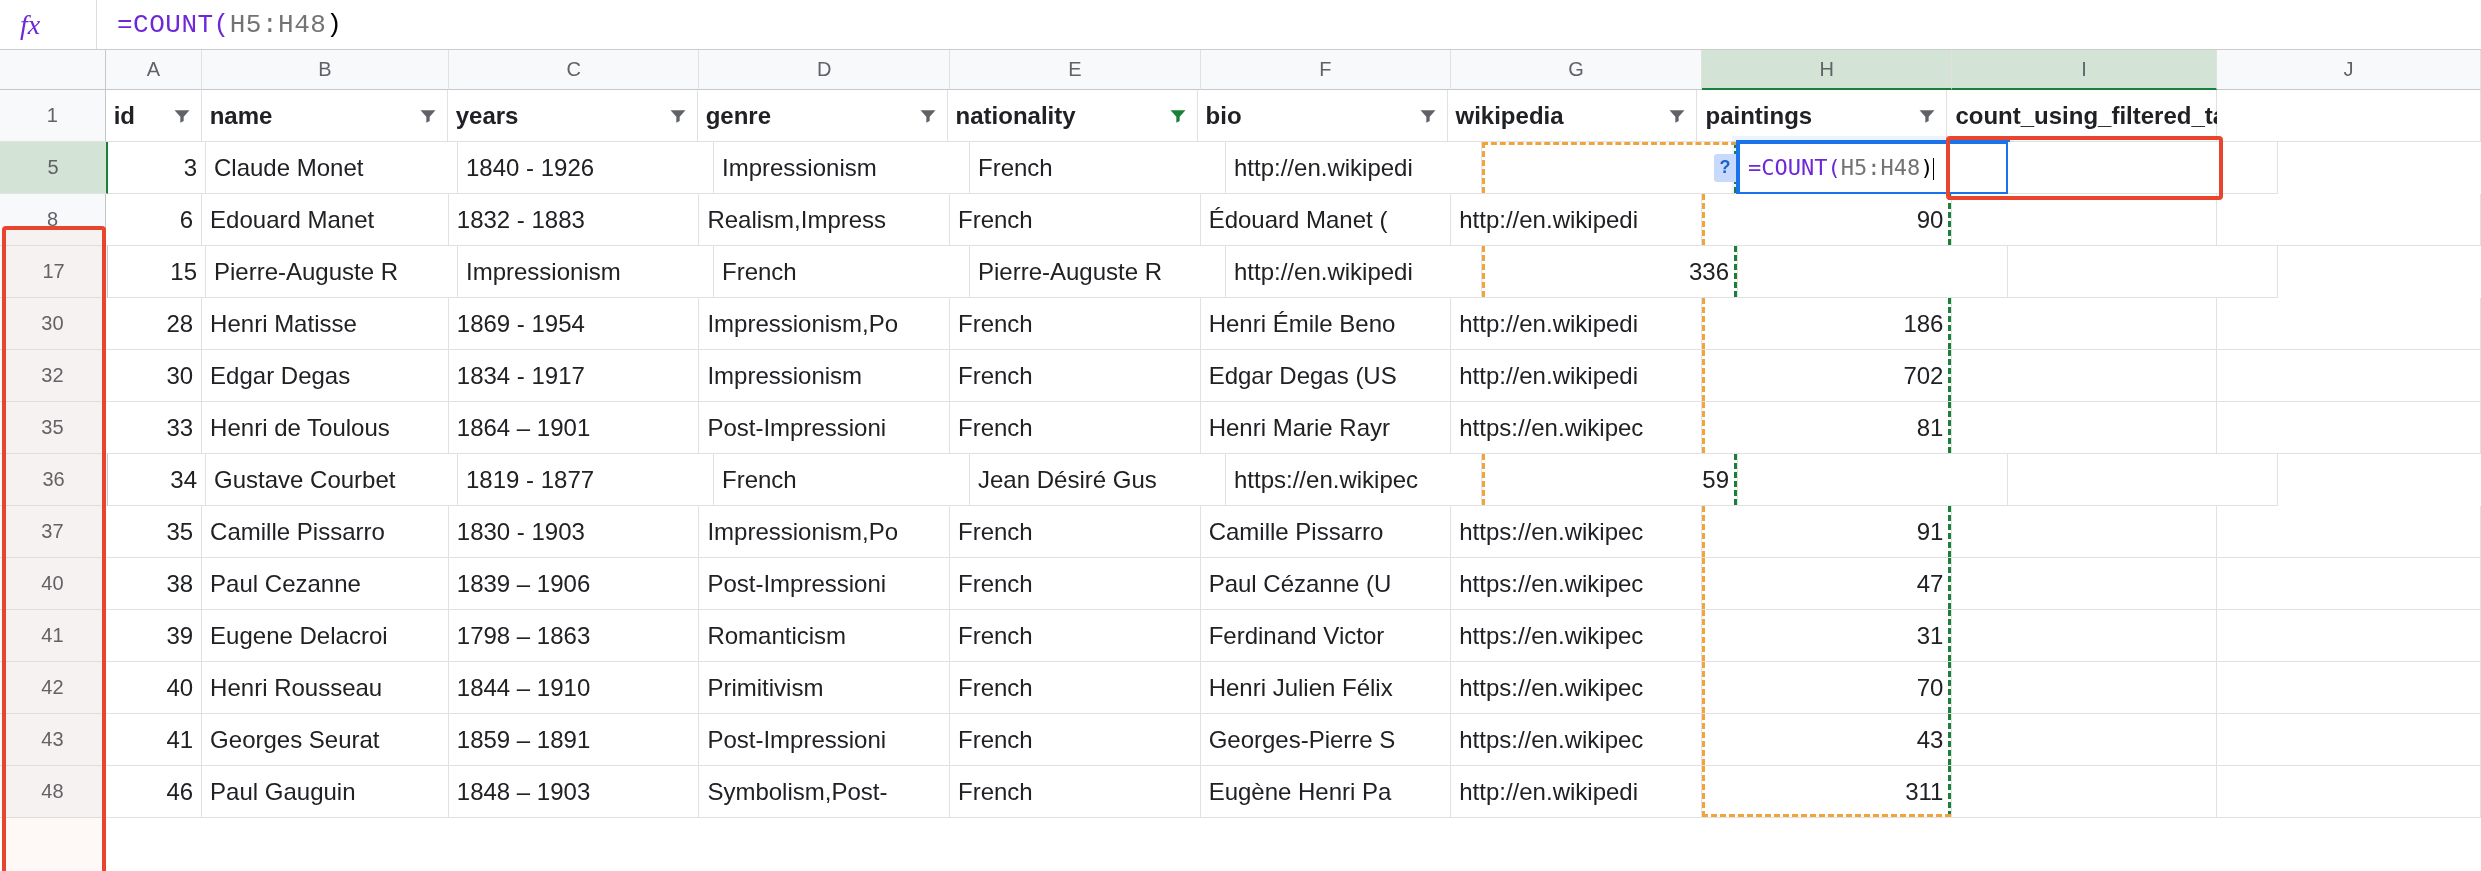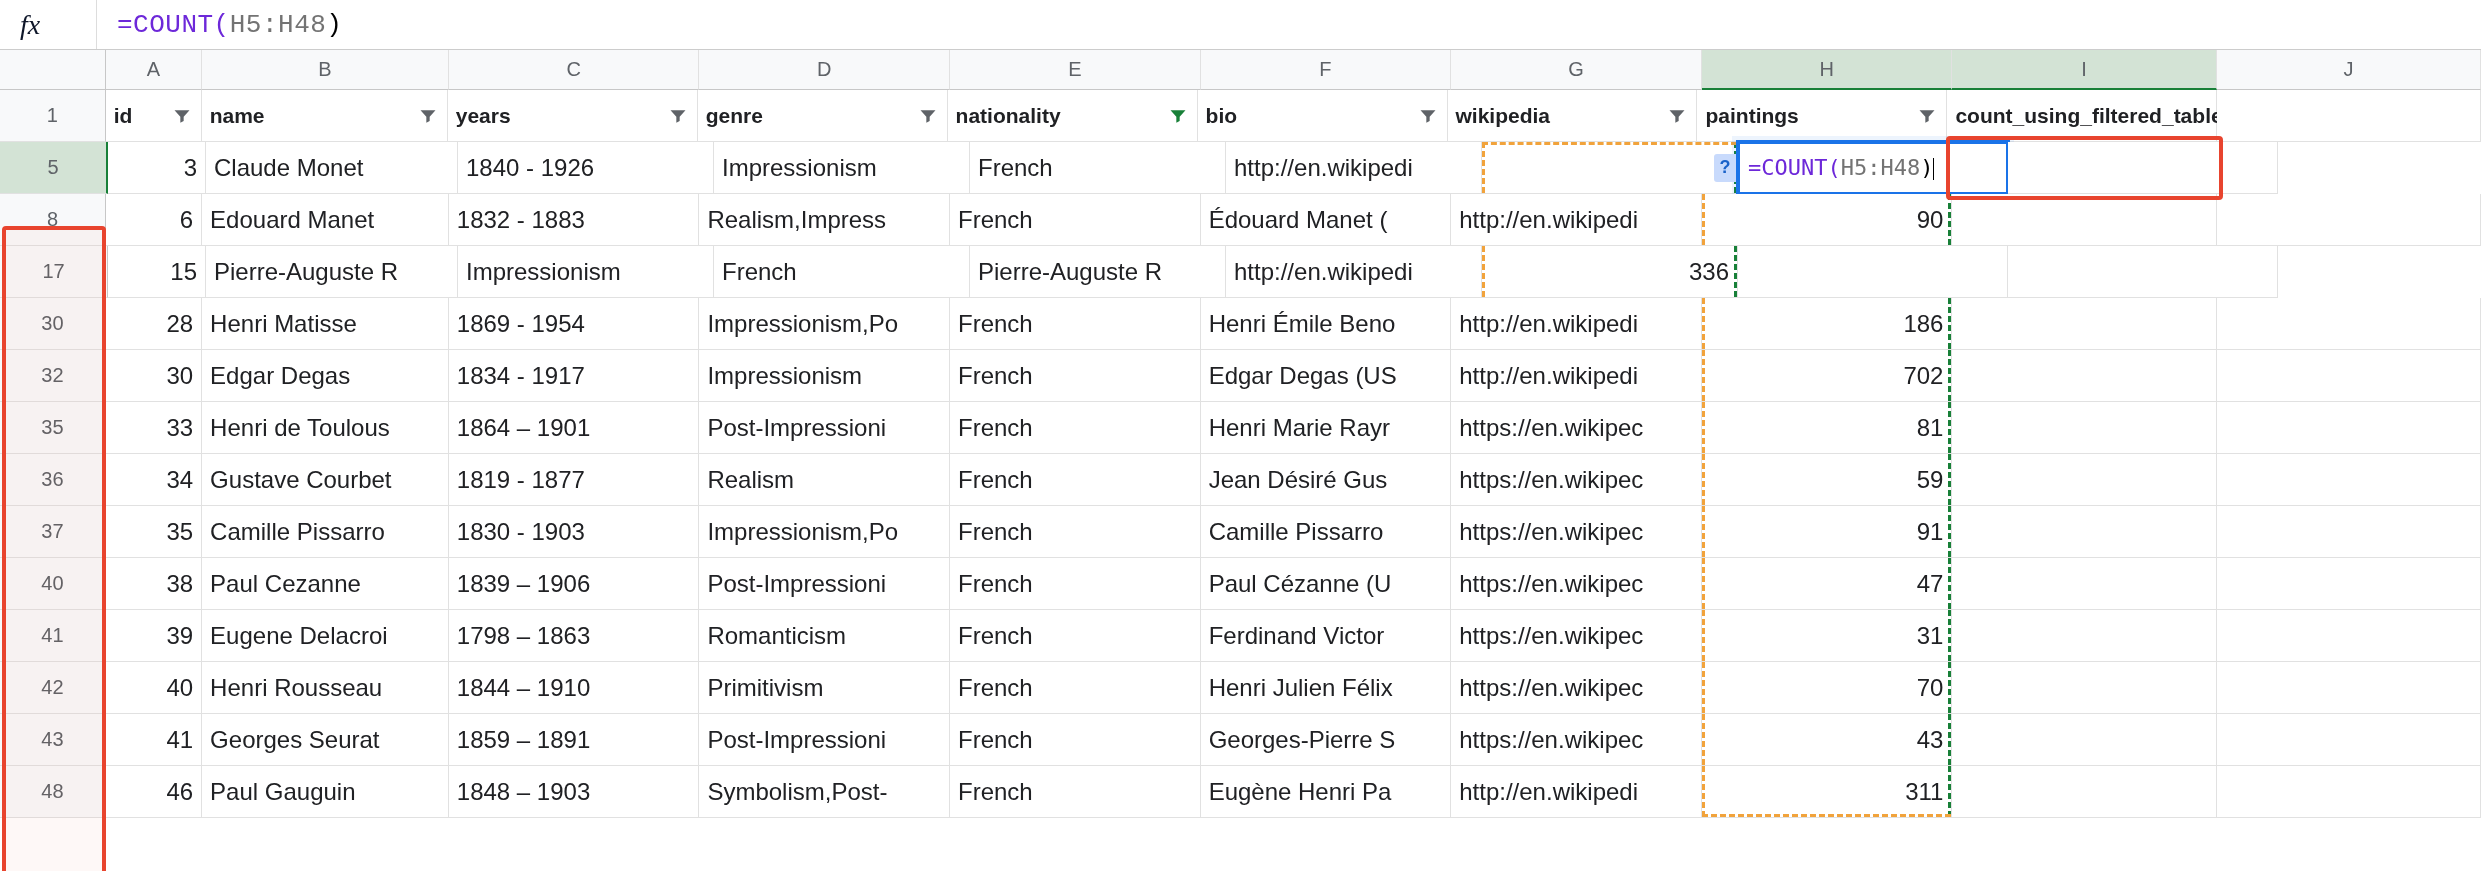--- a/index.html
+++ b/index.html
@@ -5,21 +5,21 @@
   * { box-sizing: border-box; margin: 0; padding: 0; }
   html, body { width: 2481px; height: 871px; font-family: Arial, sans-serif; background: #fff; }
 
   
   .formula-bar {
     display: flex; align-items: center; height: 50px;
     border-bottom: 1px solid #ccc; background: #fff; padding: 0 16px;
   }
   .fx-label {
     font-style: italic; font-family: "Times New Roman", serif;
-    color: #0f172a; font-size: 28px; width: 60px; padding-left: 4px;
+    color: #6d28d9; font-size: 28px; width: 60px; padding-left: 4px;
   }
   .formula-divider { width: 1px; height: 100%; background: #ddd; margin: 0 20px; }
   .formula-input {
     flex: 1; border: none; outline: none; font-size: 26px;
     font-family: Consolas, "Courier New", monospace; color: #000; letter-spacing: 0.5px;
   }
   .formula-content .fn { color: #6d28d9; }
   .formula-content .ref { color: #737373; }
   .formula-content .par { color: #000; }
 
@@ -45,21 +45,21 @@
   }
   .colhead-cell.sel { background: #d3e3d5; border-bottom: 2px solid #188038; }
 
   .rowhead {
     width: 108px; justify-content: center; background: #f8f9fa;
     color: #5f6368; font-size: 20px; border-right: 1px solid #c7c7c7;
   }
   .rowhead.sel { background: #d3e3d5; border-right: 2px solid #188038; }
 
   .cell.num { justify-content: flex-end; }
-  .cell.hdr { font-weight: 700; font-size: 21px; }
+  .cell.hdr { font-weight: 700; font-size: 24px; }
 
   .filter-icon {
     position: absolute; right: 6px; top: 50%; transform: translateY(-50%);
     width: 26px; height: 26px; display: flex; align-items: center; justify-content: center;
   }
   .filter-icon svg { width: 20px; height: 20px; }
 
   
   .c-A { width: 98px; }
   .c-B { width: 252px; }
@@ -293,21 +293,20 @@
           <div class="cell c-G">https://en.wikipec</div>
           <div class="cell c-H num range-sel" style="position: relative;">81<span class="dash-left"></span><span class="dash-right"></span></div>
           <div class="cell c-I"></div>
           <div class="cell c-J"></div>
         </div>
         <div class="row">
           <div class="cell rowhead">36</div>
           <div class="cell c-A num">34</div>
           <div class="cell c-B">Gustave Courbet</div>
           <div class="cell c-C">1819 - 1877</div>
-          <div class="cell c-D">Realism</div>
           <div class="cell c-E">French</div>
           <div class="cell c-F">Jean Désiré Gus</div>
           <div class="cell c-G">https://en.wikipec</div>
           <div class="cell c-H num range-sel" style="position: relative;">59<span class="dash-left"></span><span class="dash-right"></span></div>
           <div class="cell c-I"></div>
           <div class="cell c-J"></div>
         </div>
         <div class="row">
           <div class="cell rowhead">37</div>
           <div class="cell c-A num">35</div>

